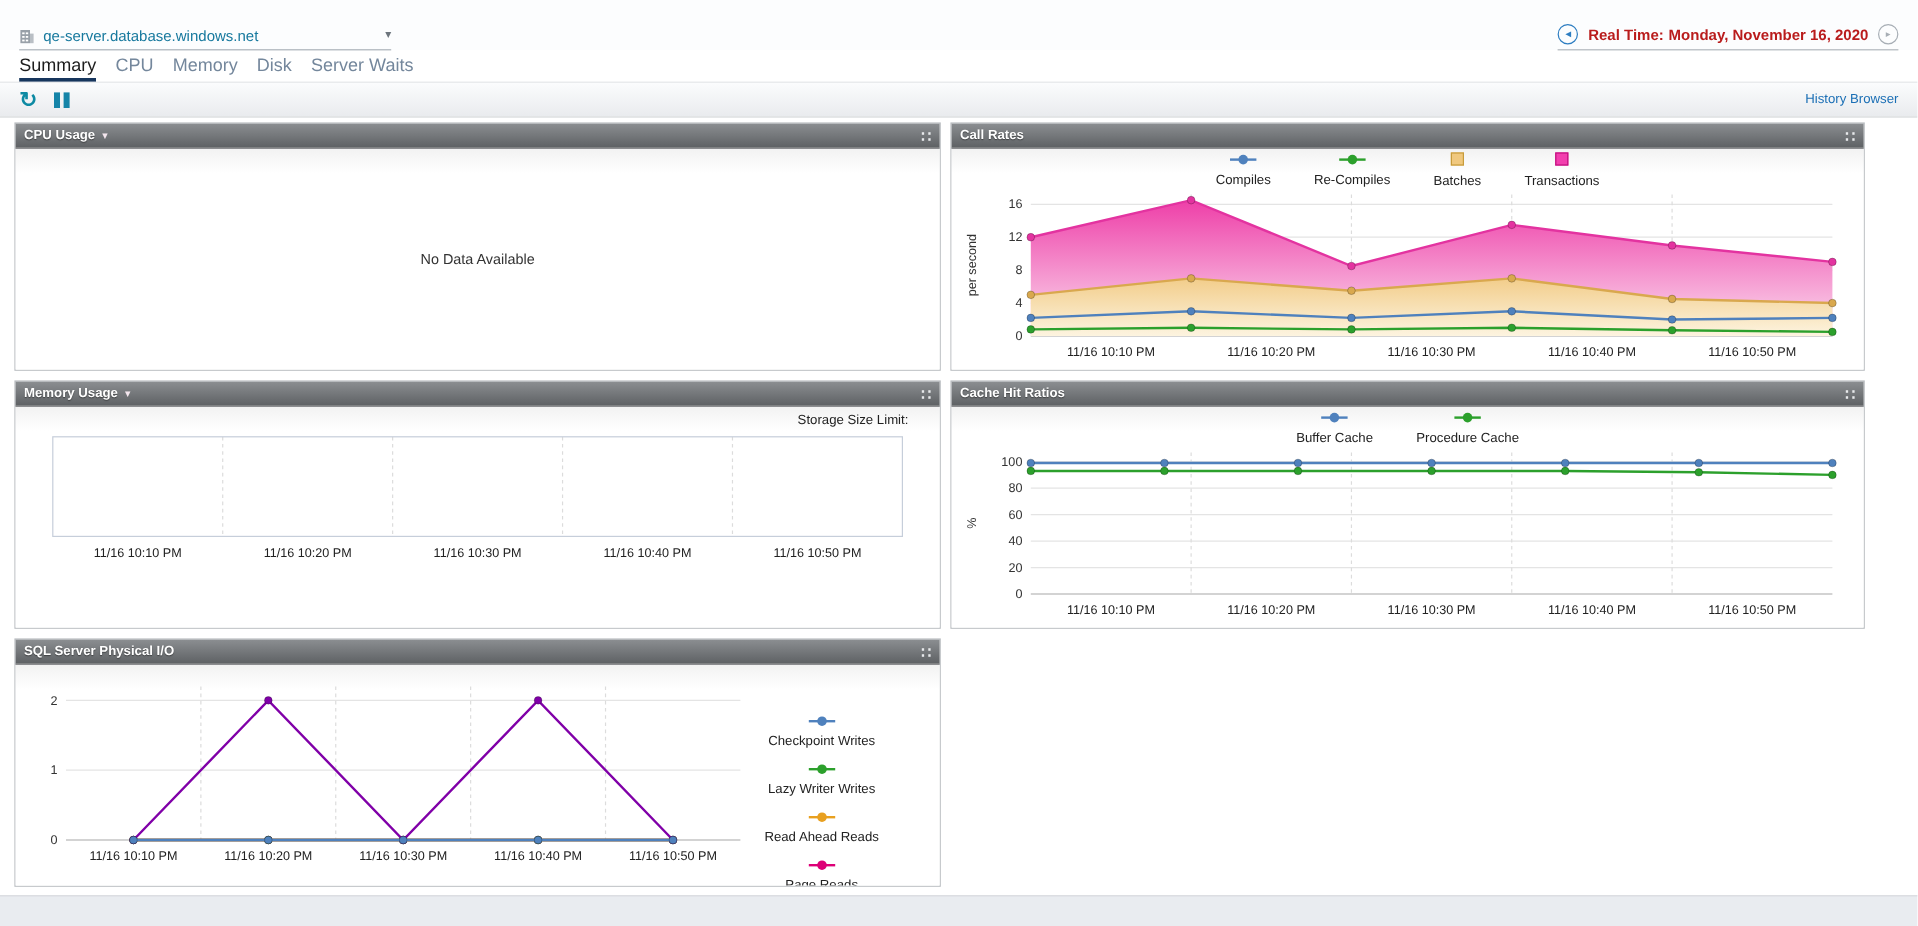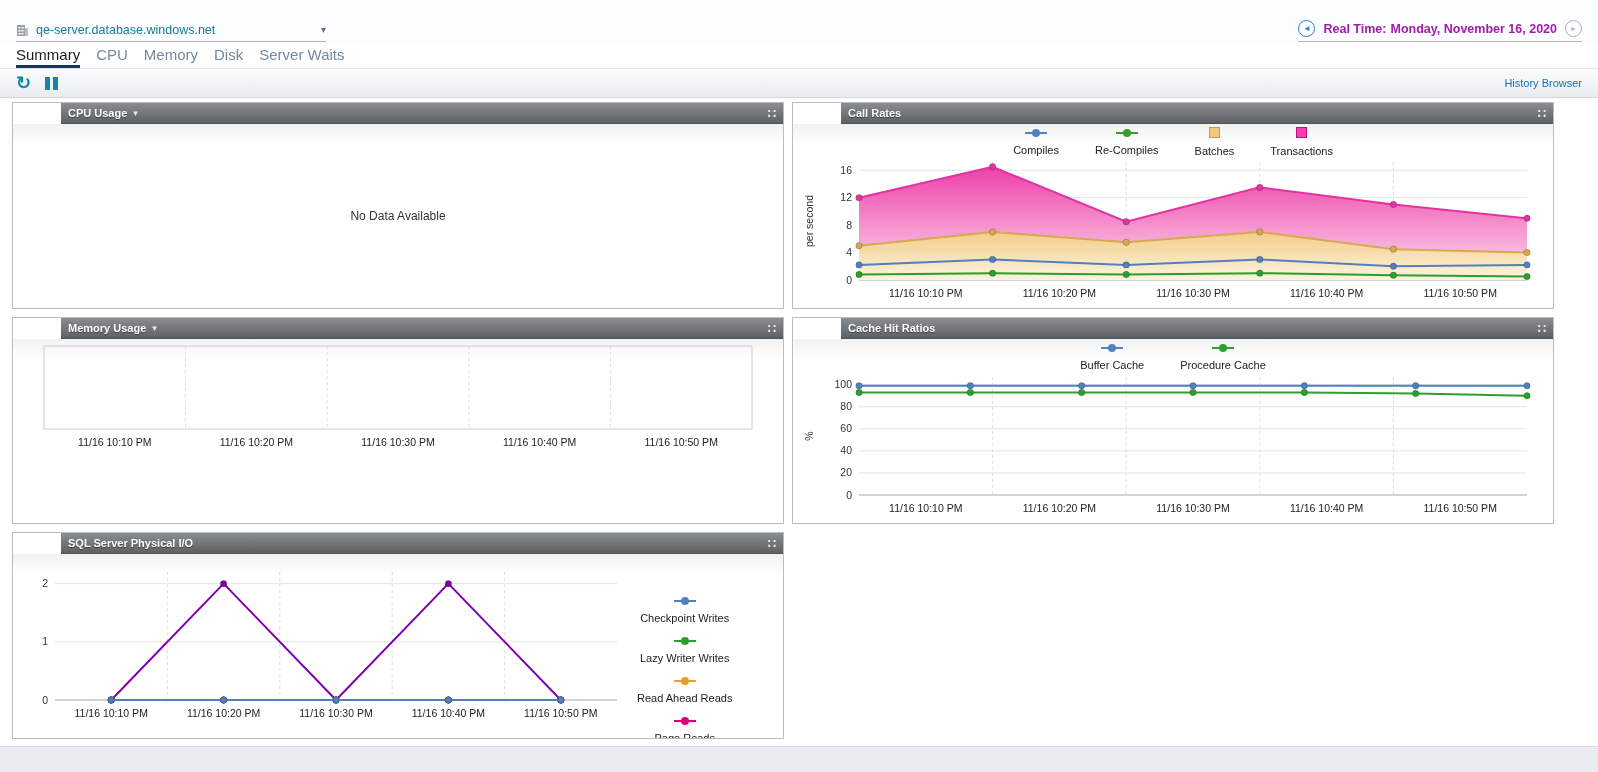--- a/index.html
+++ b/index.html
@@ -8,39 +8,39 @@
 
   
   .topbar{height:42px;display:flex;align-items:flex-end;padding:0 16px;background:#fcfdfe;}
   .server-select{display:flex;align-items:center;gap:7px;width:310px;border-bottom:1px solid #aab1b8;padding-bottom:4px;cursor:pointer;}
   .server-name{color:#17799e;font-size:12.5px;}
   .dd-chevron{margin-left:auto;color:#6d757d;font-size:10px;line-height:8px;}
   .topbar-right{margin-left:auto;display:flex;align-items:center;gap:8px;border-bottom:1px solid #b0b6bc;padding-bottom:4px;}
   .circ-icon{width:17px;height:17px;border-radius:50%;display:inline-flex;align-items:center;justify-content:center;font-size:8px;line-height:1;cursor:pointer;}
   .circ-back{border:1.5px solid #2d7dc1;color:#2d7dc1;}
   .circ-fwd{border:1.5px solid #a7aeb5;color:#a7aeb5;}
-  .realtime{color:#a21caf;font-weight:bold;font-size:12.5px;white-space:nowrap;}
+  .realtime{color:#b91c1c;font-weight:bold;font-size:12.5px;white-space:nowrap;}
   .realtime .rt-date{margin-left:4px;}
 
   
   .tabs{height:26px;display:flex;align-items:flex-end;gap:16px;padding:0 0 0 16px;background:#ffffff;}
   .tab{font-size:15px;color:#74879c;padding-bottom:5px;cursor:pointer;white-space:nowrap;}
   .tab.active{color:#1d1d1d;border-bottom:3px solid #17365d;padding-bottom:2px;}
 
   
   .toolbar{height:30px;display:flex;align-items:center;padding:0 16px;background:linear-gradient(#fbfcfd,#e9ebee);border-top:1px solid #e4e6e9;border-bottom:1px solid #d4d7da;}
   .refresh-icon{font-size:18px;font-weight:bold;color:#0d8aa3;cursor:pointer;line-height:1;}
   .pause-icon{display:inline-flex;gap:3px;margin-left:14px;cursor:pointer;}
   .pause-icon span{width:5px;height:13px;background:#1584a8;}
   .history-link{margin-left:auto;color:#1b6fb5;font-size:11px;cursor:pointer;}
 
   
   .grid{display:grid;grid-template-columns:772px 762px;gap:8px;grid-auto-rows:207px;padding:4px 0 0 12px;}
   .panel{border:1px solid #b9bdc1;background:#fff;display:flex;flex-direction:column;}
-  .panel-hd{height:21px;flex:none;display:flex;align-items:center;padding:0 7px;background:linear-gradient(#8b8e91,#5e6164);border-bottom:1px solid #505356;margin-left:48px;}
+  .panel-hd{height:21px;flex:none;display:flex;align-items:center;padding:0 7px;background:linear-gradient(#8b8e91,#5e6164);border-bottom:1px solid #505356;}
   .ph-title{color:#fff;font-size:11px;font-weight:bold;text-shadow:0 1px 1px rgba(0,0,0,.45);white-space:nowrap;}
   .ph-caret{color:#f4e6ee;font-size:9px;margin-left:6px;cursor:pointer;line-height:1;}
   .ph-grip{margin-left:auto;color:#e8eaec;font-size:13px;font-weight:bold;cursor:pointer;line-height:1;}
   .panel-bd{height:184px;background:linear-gradient(#f2f2f2,#ffffff 20px);overflow:hidden;position:relative;}
 
   .nodata-wrap{height:100%;display:flex;align-items:center;justify-content:center;}
   .nodata{font-size:12px;color:#333;}
 
   
   .legend-row{display:flex;justify-content:center;align-items:center;gap:36px;height:20px;margin:8px 0 2px;font-size:11px;color:#222;}
@@ -214,20 +214,21 @@
     </div>
   </div>
 
   <div class="panel">
     <div class="panel-hd">
       <span class="ph-title">Memory Usage</span>
       <span class="ph-caret">▾</span>
       <span class="ph-grip">∷</span>
     </div>
     <div class="panel-bd">
+      <div class="storage-limit">Storage Size Limit:</div>
       <div class="chart chart-memory"><svg width="714" height="112">
             <defs></defs>
             <line x1="144.6" x2="144.6" y1="3" y2="86" stroke="#dcdcdc" stroke-dasharray="3,3"></line>
             <line x1="286.2" x2="286.2" y1="3" y2="86" stroke="#dcdcdc" stroke-dasharray="3,3"></line>
             <line x1="427.8" x2="427.8" y1="3" y2="86" stroke="#dcdcdc" stroke-dasharray="3,3"></line>
             <line x1="569.4" x2="569.4" y1="3" y2="86" stroke="#dcdcdc" stroke-dasharray="3,3"></line>
             <rect x="3" y="3" width="708" height="83" fill="none" stroke="#c6ceda"></rect>
             <text x="73.8" y="103" text-anchor="middle" font-size="10.5" fill="#222">11/16 10:10 PM</text>
             <text x="215.4" y="103" text-anchor="middle" font-size="10.5" fill="#222">11/16 10:20 PM</text>
             <text x="357" y="103" text-anchor="middle" font-size="10.5" fill="#222">11/16 10:30 PM</text>

